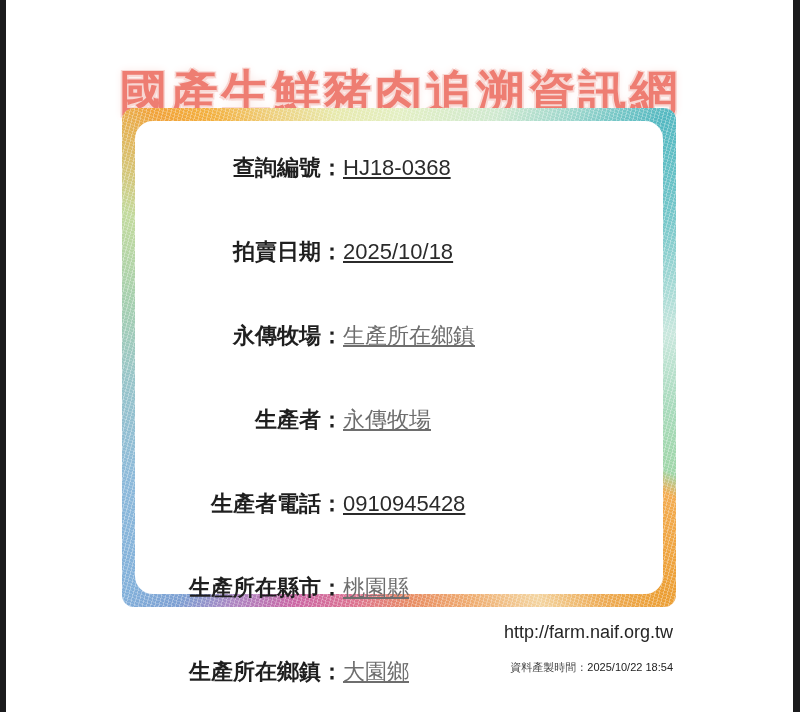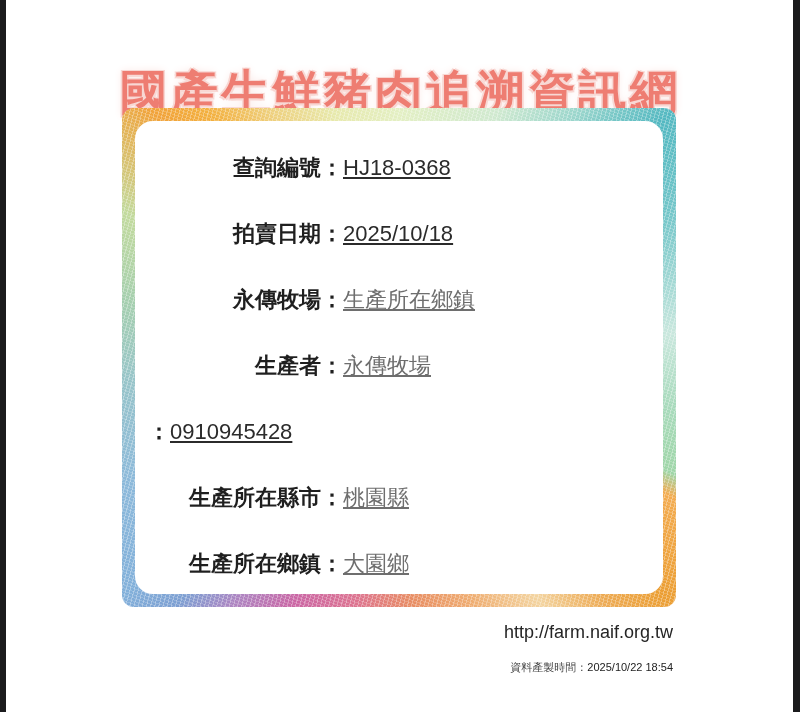--- a/index.html
+++ b/index.html
@@ -62,21 +62,21 @@
       repeating-linear-gradient(105deg, rgba(255,255,255,0.30) 0 1px, rgba(255,255,255,0) 1px 4px),
       repeating-linear-gradient(20deg,  rgba(255,255,255,0.18) 0 1px, rgba(255,255,255,0) 1px 3px);
   }
   .card-inner {
     position:absolute; inset:13px; background:#ffffff; border-radius:18px;
   }
 
   .fields {
     position:absolute; left:13px; right:13px; top:13px;
     padding-top:22px;
-    display:flex; flex-direction:column; gap:42px;
+    display:flex; flex-direction:column; gap:60px;
   }
   .field-row { display:flex; align-items:baseline; font-size:22px; line-height:24px; white-space:nowrap; }
   .field-label { width:173px; text-align:right; font-weight:bold; color:#1f1f1f; }
   .field-colon { font-weight:bold; color:#1f1f1f; }
   .field-value { font-weight:normal;text-decoration:underline; }
   .v-dark { color:#2b2b2b; }
   .v-soft { color:#6e6e6e; }
 
   .footer {
     position:absolute; right:127px; top:621px; text-align:right;
@@ -117,20 +117,21 @@
         <span class="field-value v-soft">生產所在鄉鎮</span>
       </div>
 
       <div class="field-row">
         <span class="field-label">生產者</span>
         <span class="field-colon">：</span>
         <span class="field-value v-soft">永傳牧場</span>
       </div>
 
       <div class="field-row">
+        <span class="field-label">生產者電話</span>
         <span class="field-colon">：</span>
         <span class="field-value v-dark">0910945428</span>
       </div>
 
       <div class="field-row">
         <span class="field-label">生產所在縣市</span>
         <span class="field-colon">：</span>
         <span class="field-value v-soft">桃園縣</span>
       </div>
 

